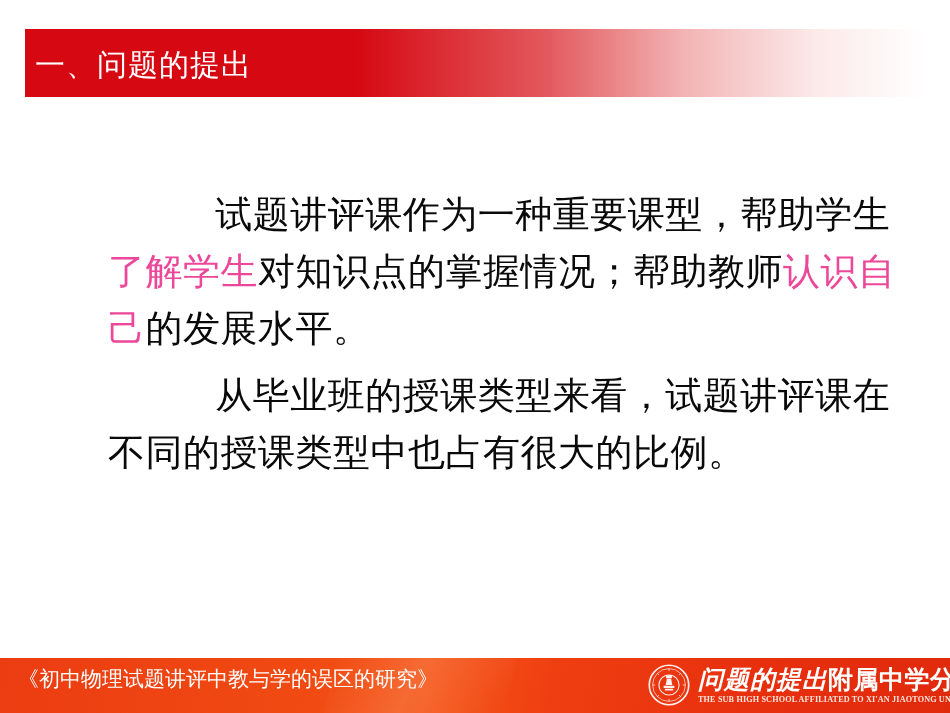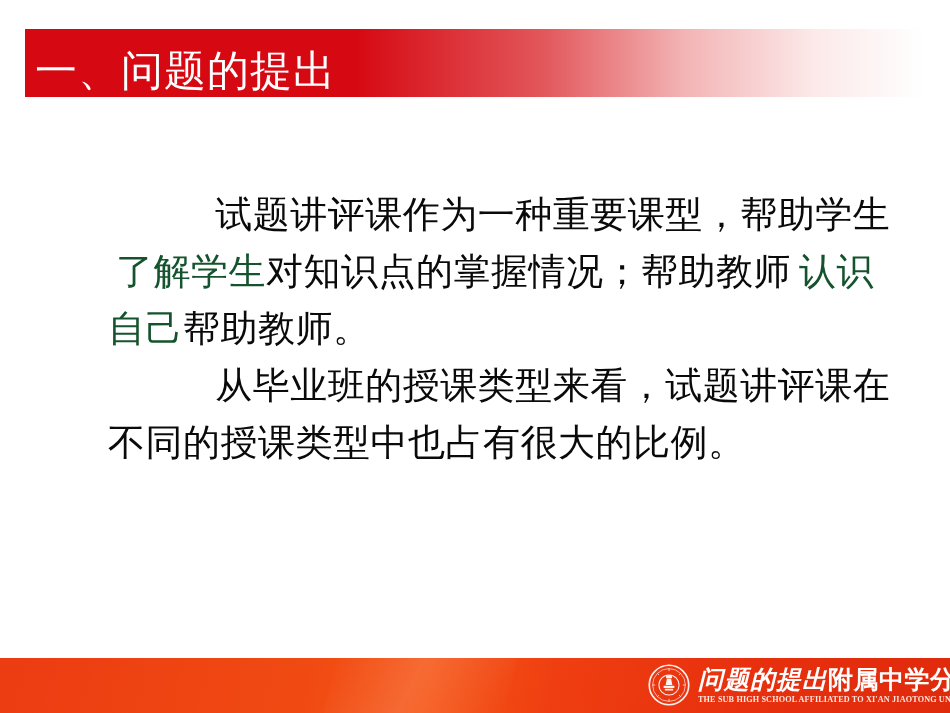--- a/index.html
+++ b/index.html
@@ -37,21 +37,21 @@
         #d60812 330px,
         #e2585c 520px,
         #f3b4b5 660px,
         #fce9e9 790px,
         #ffffff 900px);
   }
   #title-text {
     position: absolute;
     left: 35px;
     top: 50px;
-    font-size: 42px;
+    font-size: 30px;
     line-height: 1;
     color: #ffffff;
     font-family: "Liberation Serif", "DejaVu Serif", serif;
     font-weight: 400;
     letter-spacing: 1px;
     white-space: nowrap;
   }
 
   
   #body-text {
@@ -63,30 +63,29 @@
     line-height: 57px;
     color: #0a0a0a;
     font-family: "Liberation Serif", "DejaVu Serif", serif;
     letter-spacing: 0.5px;
   }
   .para {
     margin: 0;
     padding: 0;
   }
   .para + .para {
-    margin-top: 0;
+    margin-top: 10px;
     font-family: Liberation Serif, serif;
   }
   .indent {
     display: inline-block;
     width: 2.9em;
   }
   .hl {
-    color: #14532d;
-    margin-left: 8px;
+    color: #ec4899;
   }
 
   
   #footer-bar {
     position: absolute;
     left: 0;
     top: 658px;
     width: 950px;
     height: 55px;
     background: linear-gradient(100deg,
@@ -169,30 +168,31 @@
 </head>
 <body>
 
 <div id="slide">
 
   <div id="title-banner"></div>
   <div id="title-text">一、问题的提出</div>
 
   <div id="body-text">
 
-    <p class="para"><span class="indent"></span><span>试题讲评课作为一种重要课型，</span><span>帮助学生</span><span class="hl">了解学生</span><span>对知识点的掌握情况；</span><span>帮助教师</span><span class="hl">认识自己</span><span>帮助教师。</span></p>
+    <p class="para"><span class="indent"></span><span>试题讲评课作为一种重要课型，</span><span>帮助学生</span><span class="hl">了解学生</span><span>对知识点的掌握情况；</span><span>帮助教师</span><span class="hl">认识自己</span><span>的发展水平。</span></p>
 
     <p class="para"><span class="indent"></span><span>从毕业班的授课类型来看，试题</span><span>讲评课在不同的授课类型中也占有很大的</span><span>比例。</span></p>
 
   </div>
 
   <div id="footer-bar">
     <div id="footer-sheen"></div>
   </div>
 
+  <div id="footer-title">《初中物理试题讲评中教与学的误区的研究》</div>
 
   <div id="footer-logo">
     <svg id="logo-seal" viewBox="0 0 100 100">
       <circle cx="50" cy="50" r="47" fill="none" stroke="#ffffff" stroke-width="4" opacity="0.92"></circle>
       <circle cx="50" cy="50" r="39" fill="none" stroke="#ffffff" stroke-width="2" opacity="0.75"></circle>
       <circle cx="50" cy="50" r="24" fill="none" stroke="#ffffff" stroke-width="2.5" opacity="0.9"></circle>
       <g opacity="0.95" fill="#ffffff">
         <rect x="43" y="27" width="14" height="7" rx="1.5"></rect>
         <path d="M45 35 L55 35 L58 50 L42 50 Z"></path>
         <rect x="37" y="52" width="26" height="5" rx="1.5"></rect>

